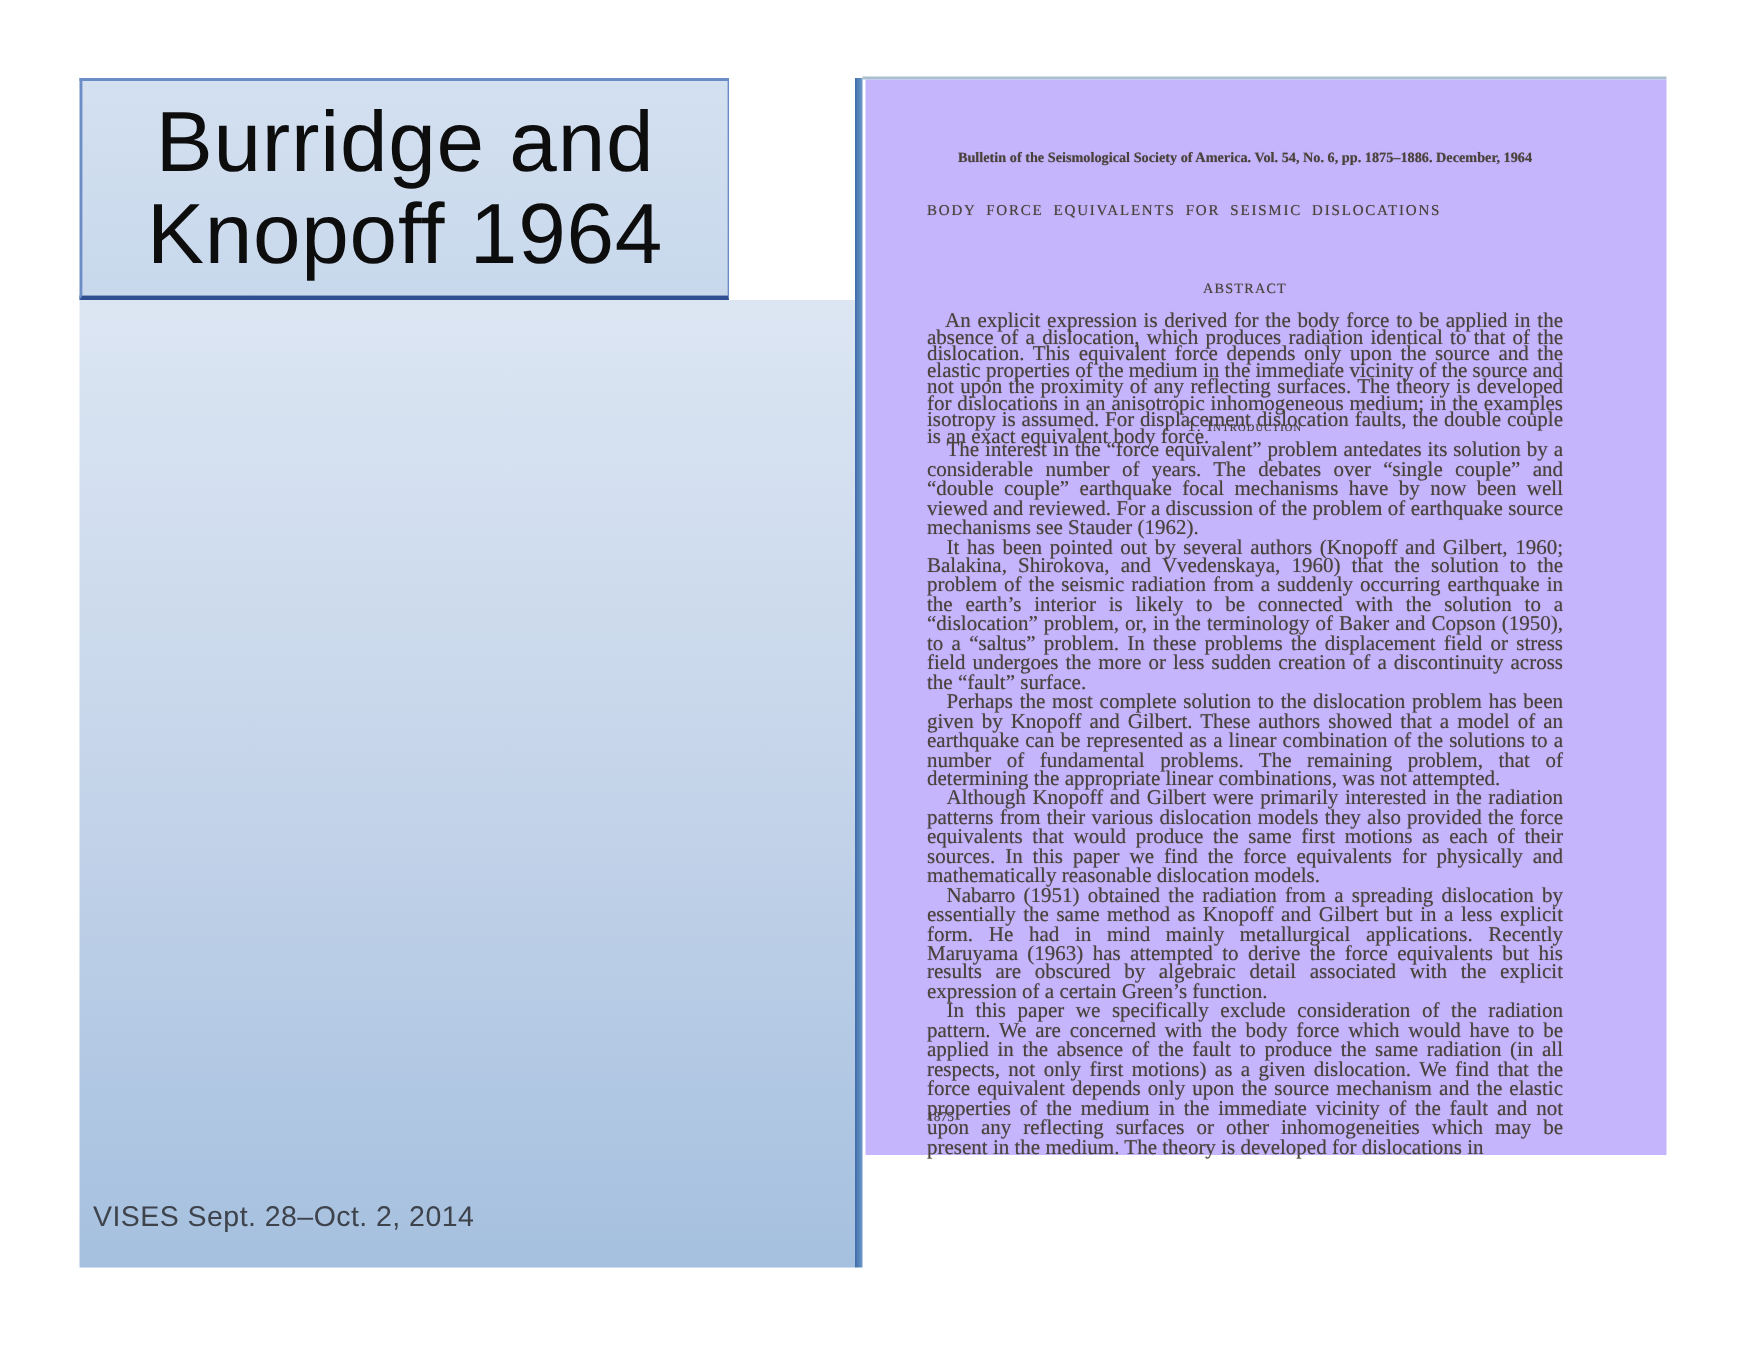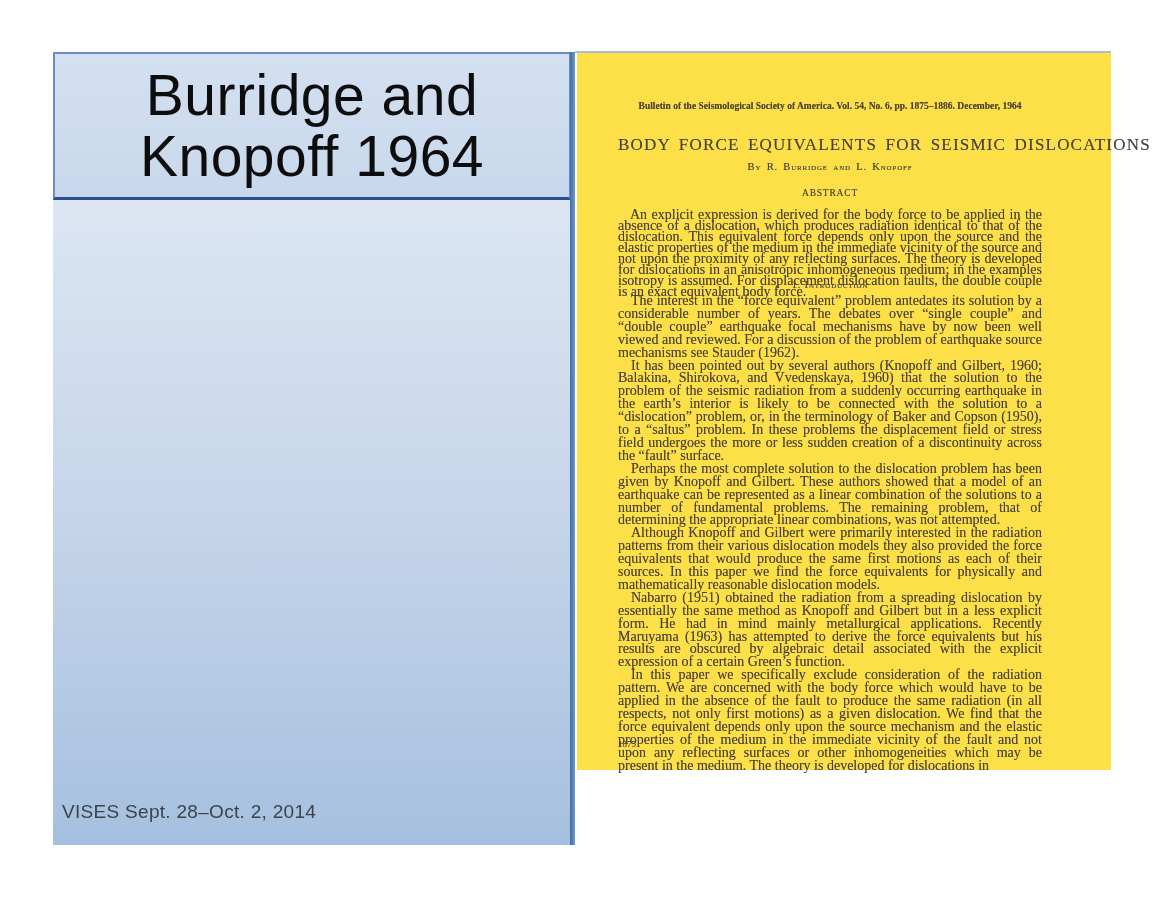--- a/index.html
+++ b/index.html
@@ -12,21 +12,21 @@
   .canvas { position: relative; width: 1164px; height: 899px; background: #ffffff; }
 
   
   .slide { position: absolute; left: 53px; top: 52px; width: 522px; height: 793px; }
 
   .slide-right-border {
     position: absolute; top: 0; right: 0; width: 5px; height: 100%;
     background: linear-gradient(90deg, #3f6ca8, #6e9aca);
   }
   .title-box {
-    position: absolute; left: 0; top: 0; width: 517px; height: 148px;
+    position: absolute; left: 0; top: 0; width: 433px; height: 148px;
     box-sizing: border-box;
     background: linear-gradient(180deg, #d3e0f0 0%, #c8d8ec 100%);
     border-top: 2px solid #6c8cc6;
     border-left: 2px solid #6c8cc6;
     border-right: 1px solid #6c8cc6;
     border-bottom: 3px solid #2d4e91;
     display: flex; flex-direction: column; align-items: center; justify-content: center;
   }
   .slide-title-line {
     font-size: 57px; line-height: 61px; color: #0d0d0d;
@@ -41,33 +41,33 @@
     font-size: 19px; color: #3e434b; letter-spacing: 0.3px; white-space: nowrap;
   }
 
   
   .paper-top-edge {
     position: absolute; left: 575px; top: 51px; width: 536px; height: 2px;
     background: #a9bfcd;
   }
   .paper {
     position: absolute; left: 577px; top: 53px; width: 534px; height: 717px;
-    background: #fde047;
+    background: #c4b5fd;
     font-family: "Liberation Serif", "DejaVu Serif", serif;
     color: #4a423b;
   }
   .paper .scantext { text-shadow: 0 0 0.6px rgba(74, 66, 59, 0.55); }
 
   .pjournal {
     position: absolute; left: 41px; top: 48px; width: 424px;
     text-align: center; font-size: 9.5px; font-weight: bold; white-space: nowrap;
   }
   .ptitle {
     position: absolute; left: 41px; top: 82px; width: 424px; margin: 0;
-    text-align: center; font-size: 17px; font-weight: 400;
+    font-size: 10px; font-weight: 400;
     letter-spacing: 1.2px; word-spacing: 3px; white-space: nowrap;
   }
   .pbyline {
     position: absolute; left: 41px; top: 108px; width: 424px;
     text-align: center; font-size: 10.5px; font-variant: small-caps;
     letter-spacing: 0.8px; word-spacing: 2px;
   }
   .pabshead {
     position: absolute; left: 41px; top: 135px; width: 424px;
     text-align: center; font-size: 9.5px; letter-spacing: 0.8px;
@@ -104,21 +104,20 @@
       <div class="slide-footer">VISES Sept. 28–Oct. 2, 2014</div>
     </div>
     <div class="slide-right-border"></div>
   </div>
 
   <div class="paper-top-edge"></div>
 
   <div class="paper">
     <div class="pjournal scantext">Bulletin of the Seismological Society of America.  Vol. 54, No. 6, pp. 1875–1886.  December, 1964</div>
     <h1 class="ptitle scantext">BODY FORCE EQUIVALENTS FOR SEISMIC DISLOCATIONS</h1>
-    <div class="pbyline scantext">By R. Burridge and L. Knopoff</div>
     <div class="pabshead scantext">ABSTRACT</div>
     <p class="pabstract scantext">An explicit expression is derived for the body force to be applied in the absence of a dislocation, which produces radiation identical to that of the dislocation. This equivalent force depends only upon the source and the elastic properties of the medium in the immediate vicinity of the source and not upon the proximity of any reflecting surfaces. The theory is developed for dislocations in an anisotropic inhomogeneous medium; in the examples isotropy is assumed. For displacement dislocation faults, the double couple is an exact equivalent body force.</p>
     <div class="psechead scantext">1. Introduction</div>
     <div class="pbody scantext">
       <p>The interest in the “force equivalent” problem antedates its solution by a considerable number of years. The debates over “single couple” and “double couple” earthquake focal mechanisms have by now been well viewed and reviewed. For a discussion of the problem of earthquake source mechanisms see Stauder (1962).</p>
       <p>It has been pointed out by several authors (Knopoff and Gilbert, 1960; Balakina, Shirokova, and Vvedenskaya, 1960) that the solution to the problem of the seismic radiation from a suddenly occurring earthquake in the earth’s interior is likely to be connected with the solution to a “dislocation” problem, or, in the terminology of Baker and Copson (1950), to a “saltus” problem. In these problems the displacement field or stress field undergoes the more or less sudden creation of a discontinuity across the “fault” surface.</p>
       <p>Perhaps the most complete solution to the dislocation problem has been given by Knopoff and Gilbert. These authors showed that a model of an earthquake can be represented as a linear combination of the solutions to a number of fundamental problems. The remaining problem, that of determining the appropriate linear combinations, was not attempted.</p>
       <p>Although Knopoff and Gilbert were primarily interested in the radiation patterns from their various dislocation models they also provided the force equivalents that would produce the same first motions as each of their sources. In this paper we find the force equivalents for physically and mathematically reasonable dislocation models.</p>
       <p>Nabarro (1951) obtained the radiation from a spreading dislocation by essentially the same method as Knopoff and Gilbert but in a less explicit form. He had in mind mainly metallurgical applications. Recently Maruyama (1963) has attempted to derive the force equivalents but his results are obscured by algebraic detail associated with the explicit expression of a certain Green’s function.</p>
       <p>In this paper we specifically exclude consideration of the radiation pattern. We are concerned with the body force which would have to be applied in the absence of the fault to produce the same radiation (in all respects, not only first motions) as a given dislocation. We find that the force equivalent depends only upon the source mechanism and the elastic properties of the medium in the immediate vicinity of the fault and not upon any reflecting surfaces or other inhomogeneities which may be present in the medium. The theory is developed for dislocations in</p>

